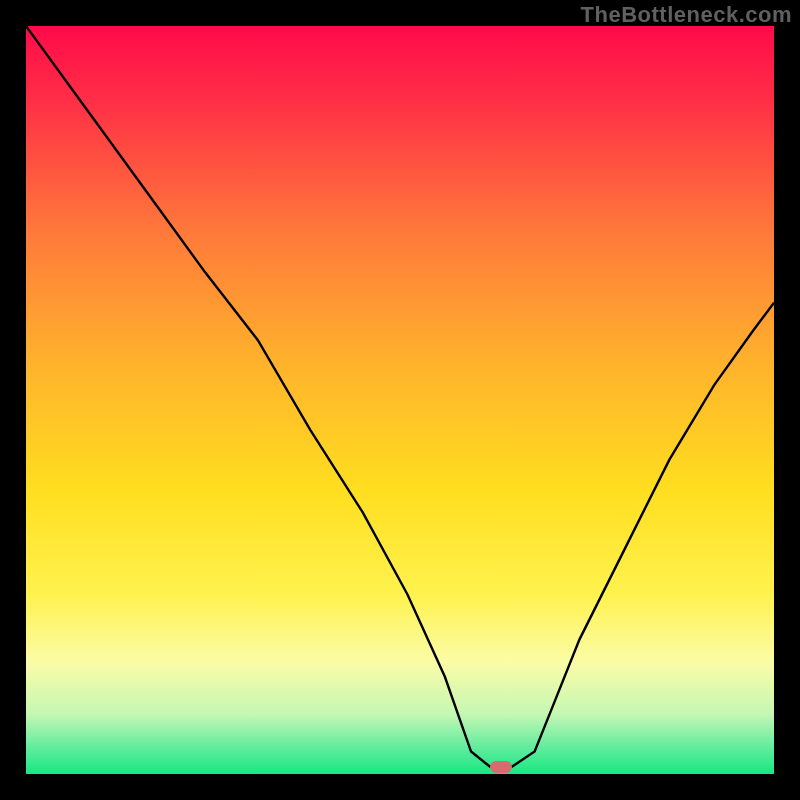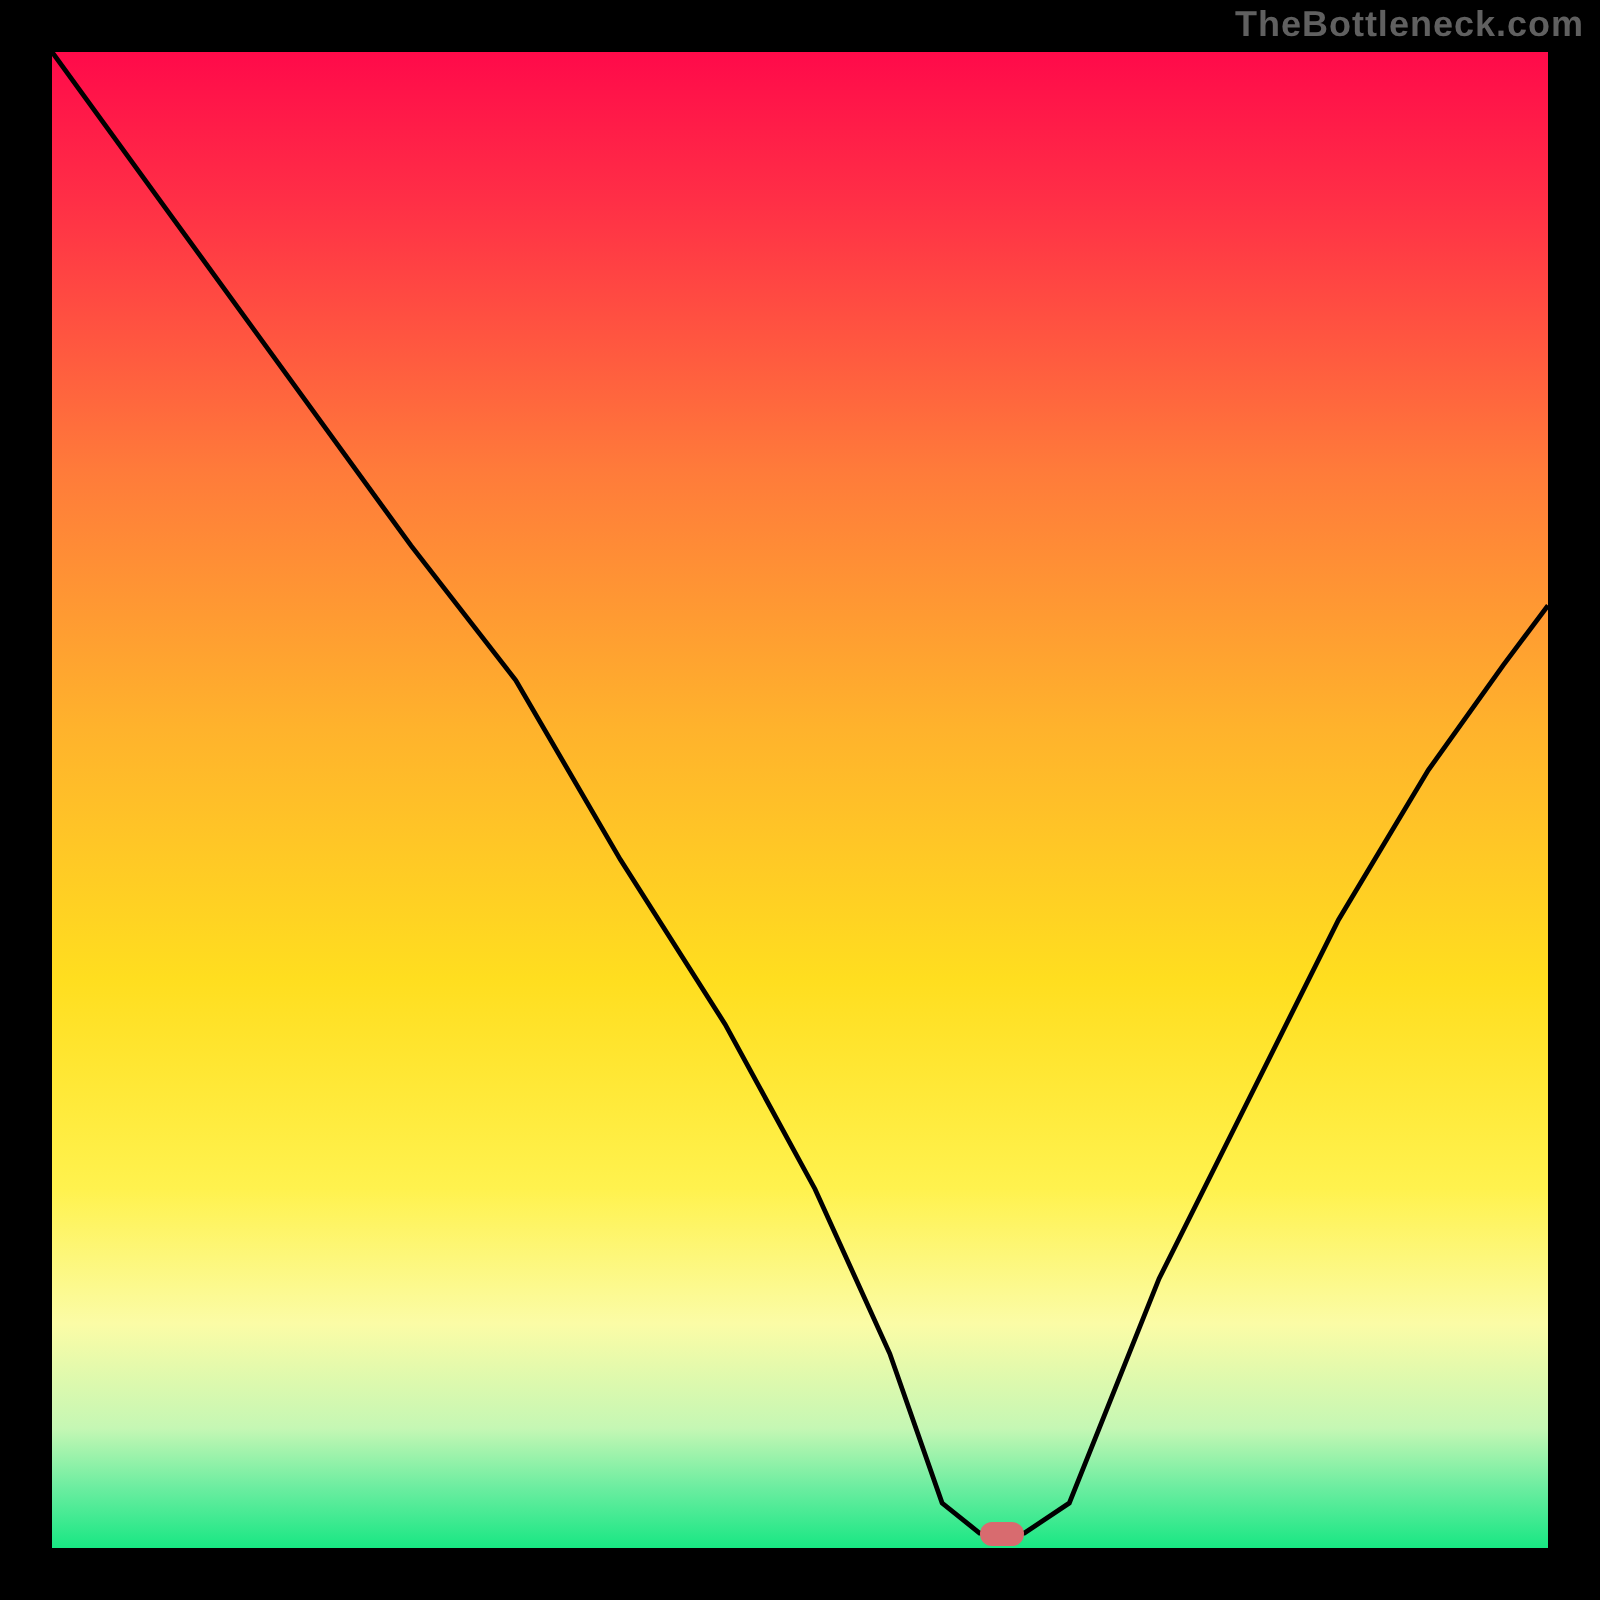--- a/index.html
+++ b/index.html
@@ -14,21 +14,21 @@
     position: relative;
     width: 800px;
     height: 800px;
     background: #000;
   }
   .watermark {
     position: absolute;
     top: 2px;
     right: 8px;
     color: #606060;
-    font-size: 18px;
+    font-size: 22px;
     font-weight: bold;
     letter-spacing: 0.5px;
     z-index: 10;
   }
   .plot {
     position: absolute;
     left: 26px;
     top: 26px;
     width: 748px;
     height: 748px;

